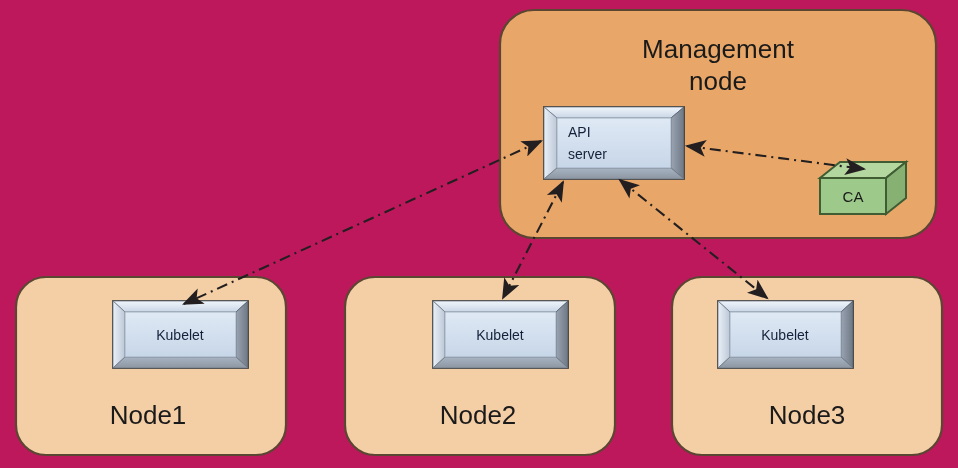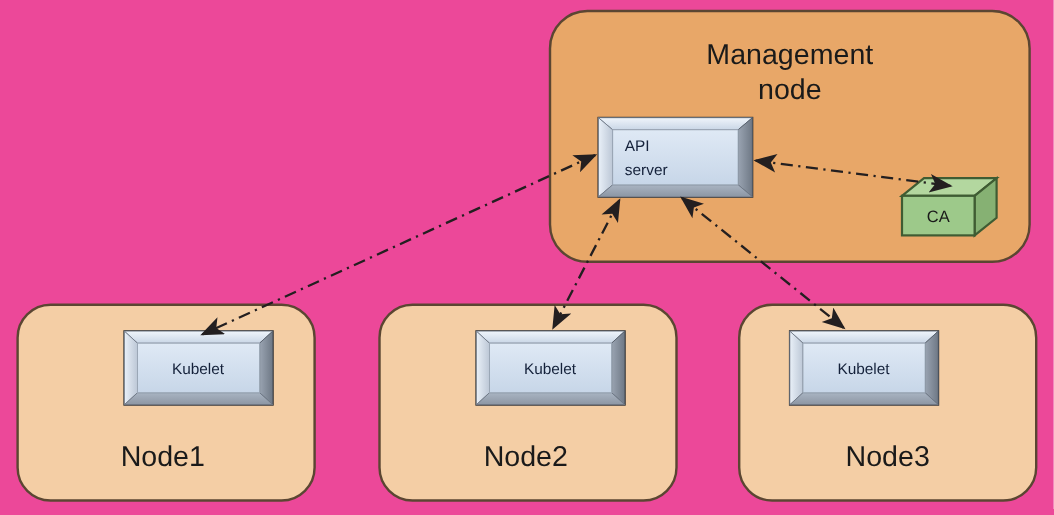--- a/index.html
+++ b/index.html
@@ -4,21 +4,21 @@
 <style>
   html, body {
     margin: 0;
     padding: 0;
     background: #ffffff;
   }
   #diagram-root {
     position: relative;
     width: 958px;
     height: 468px;
-    background: #ec4899;
+    background: #be185d;
     font-family: "Liberation Sans", sans-serif;
     overflow: hidden;
   }
   #diagram-svg {
     position: absolute;
     left: 0;
     top: 0;
     width: 958px;
     height: 468px;
   }

